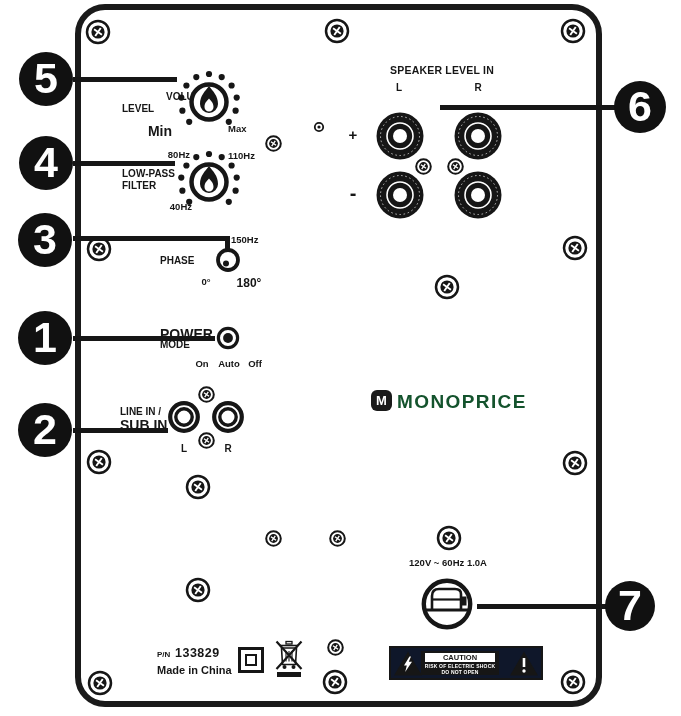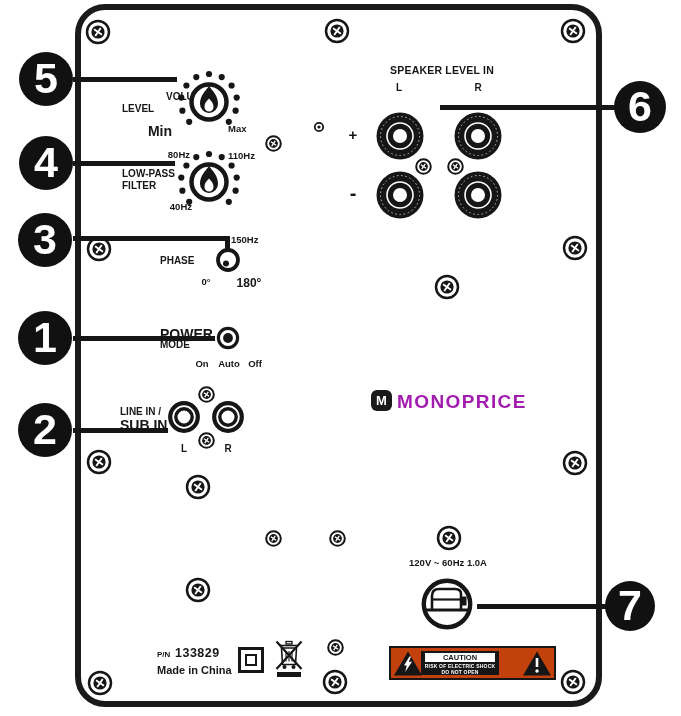--- a/index.html
+++ b/index.html
@@ -22,25 +22,25 @@
     display:flex;align-items:center;justify-content:center;
     font-weight:bold;font-size:43px;line-height:1;padding-bottom:2px;box-sizing:border-box;
   }
   .screw{position:absolute;z-index:2;line-height:0;}
   
   #logo-icon{
     position:absolute;left:371px;top:390px;width:21px;height:21px;background:#1a1a1a;
     border-radius:6px;color:#fff;display:flex;align-items:center;justify-content:center;
     font-weight:bold;font-size:13px;z-index:2;
   }
-  #logo-text{position:absolute;left:397px;top:391px;font-weight:bold;font-size:19px;letter-spacing:1.4px;color:#a21caf;z-index:2;}
+  #logo-text{position:absolute;left:397px;top:391px;font-weight:bold;font-size:19px;letter-spacing:1.4px;color:#14532d;z-index:2;}
   
   #caution{
-    position:absolute;left:389px;top:646px;width:167px;height:34px;border:2px solid #161616;
-    background:#c2410c;z-index:2;box-sizing:border-box;
+    position:absolute;left:389px;top:646px;width:154px;height:34px;border:2px solid #161616;
+    background:#0f172a;z-index:2;box-sizing:border-box;
   }
   #caution-black{position:absolute;left:30px;top:3px;width:78px;height:24px;background:#161616;}
   #caution-header{
     position:absolute;left:3px;top:1px;width:70px;height:9px;background:#fff;border:1.5px solid #161616;
     font-size:7.5px;font-weight:bold;color:#161616;text-align:center;line-height:9px;
   }
   .caution-line{position:absolute;left:0;width:78px;text-align:center;color:#fff;font-size:5px;font-weight:bold;white-space:nowrap;letter-spacing:0.2px;}
   
   #sq-outer{position:absolute;left:238px;top:647px;width:26px;height:26px;border:3px solid #161616;display:flex;align-items:center;justify-content:center;z-index:2;box-sizing:border-box;}
   #sq-inner{width:12px;height:12px;border:2.5px solid #161616;box-sizing:border-box;}

